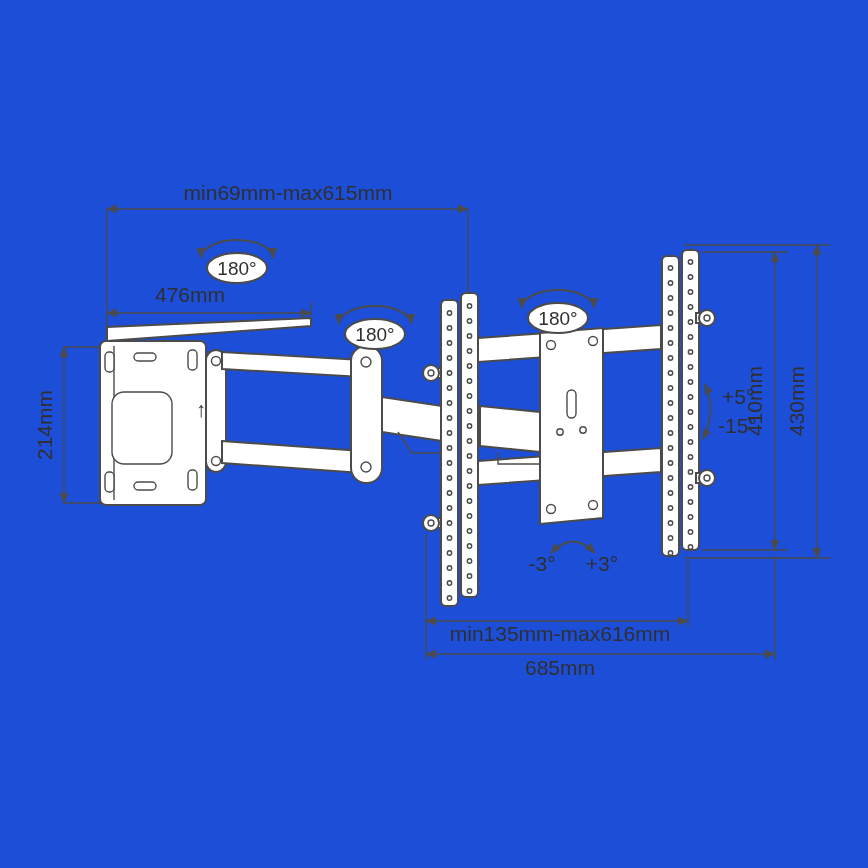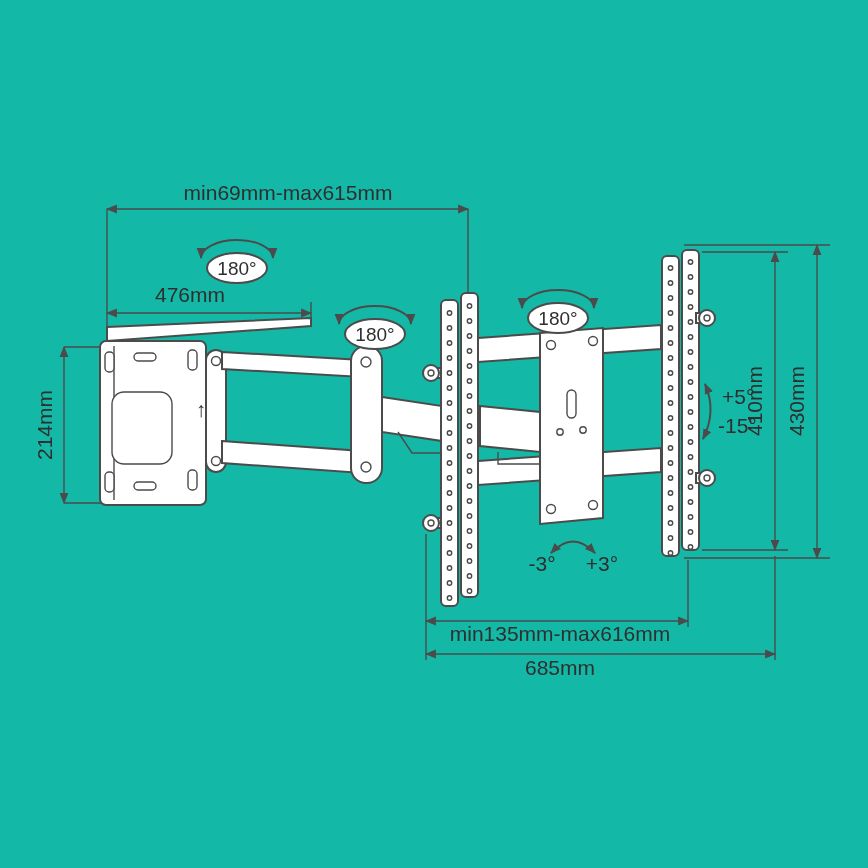--- a/index.html
+++ b/index.html
@@ -1,20 +1,20 @@
 <!DOCTYPE html>
 <html><head>
 <meta charset="utf-8">
 <style>
   html, body { margin: 0; padding: 0; background: #ffffff; }
   .canvas {
     position: relative;
     width: 868px;
     height: 868px;
-    background: #14b8a6;
+    background: #1d4ed8;
     overflow: hidden;
     font-family: "Liberation Sans", sans-serif;
   }
   svg { display: block; }
   .dim   { stroke: #4b4b4b; stroke-width: 1.4; fill: none; }
   .arc   { stroke: #4b4b4b; stroke-width: 2;   fill: none; }
   .part  { fill: #ffffff; stroke: #4b4b4b; stroke-width: 2; }
   .hole  { fill: #ffffff; stroke: #4b4b4b; stroke-width: 1.4; }
   .txt   { fill: #2f2f2f; font-family: "Liberation Sans", sans-serif; font-size: 21px; }
   .txt-m { fill: #2f2f2f; font-family: "Liberation Sans", sans-serif; font-size: 19px; }

